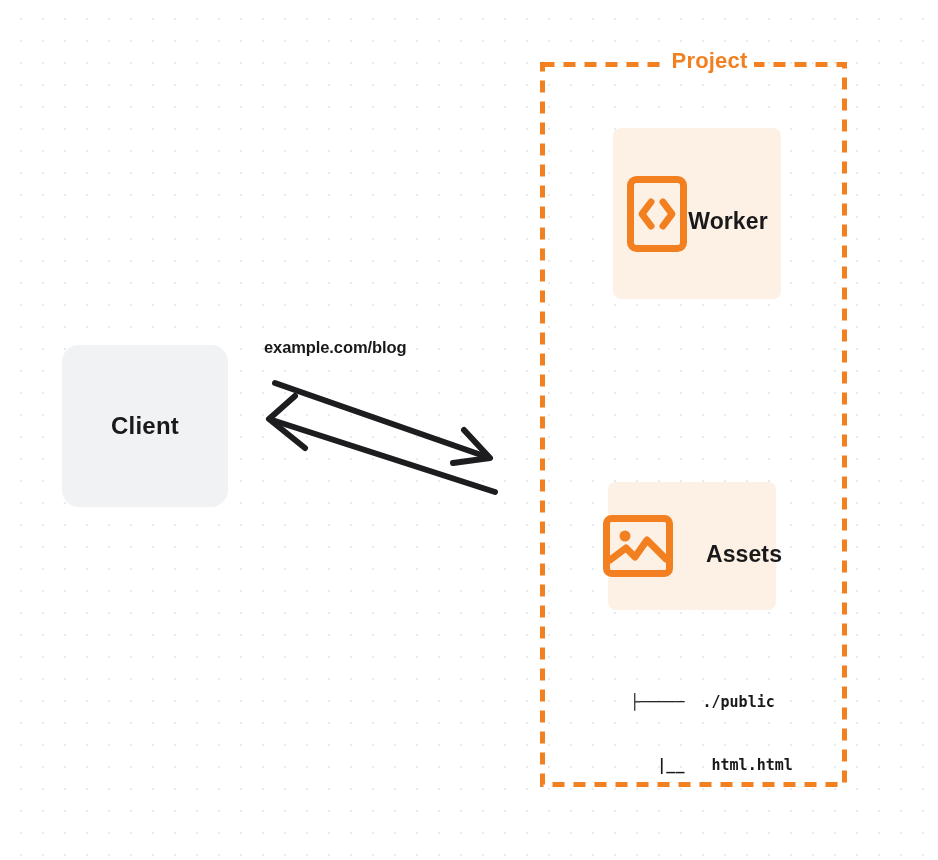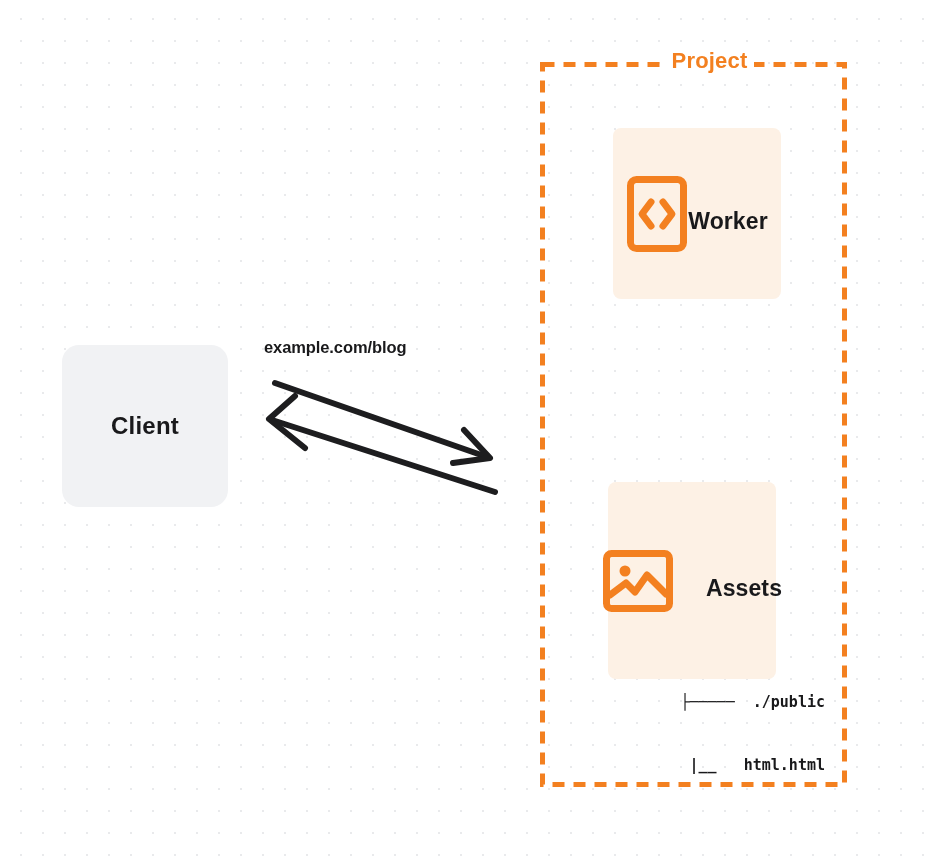--- a/index.html
+++ b/index.html
@@ -109,21 +109,21 @@
   }
   #card-worker {
     left: 73px;
     top: 66px;
     height: 171px;
     justify-content: center;
   }
   #card-assets {
     left: 68px;
     top: 420px;
-    height: 197px;
+    height: 128px;
     justify-content: center;
     gap: 32px;
   }
   .service-card .card-icon {
     display: block;
     line-height: 0;
   }
   .service-card .card-label {
     margin-top: 16px;
     font-size: 23px;
@@ -141,21 +141,21 @@
     font-family: "DejaVu Sans Mono", monospace;
     font-size: 15px;
     font-weight: bold;
     line-height: 21px;
     color: #19191b;
     white-space: pre;
     z-index: 3;
   }
   #file-tree .tree-row {
     display: block;
-    text-align: right;
+    text-align: center;
   }
 </style>
 </head>
 <body>
 
 <div id="canvas">
 
   <div id="client-box">
     <span class="box-label">Client</span>
   </div>

